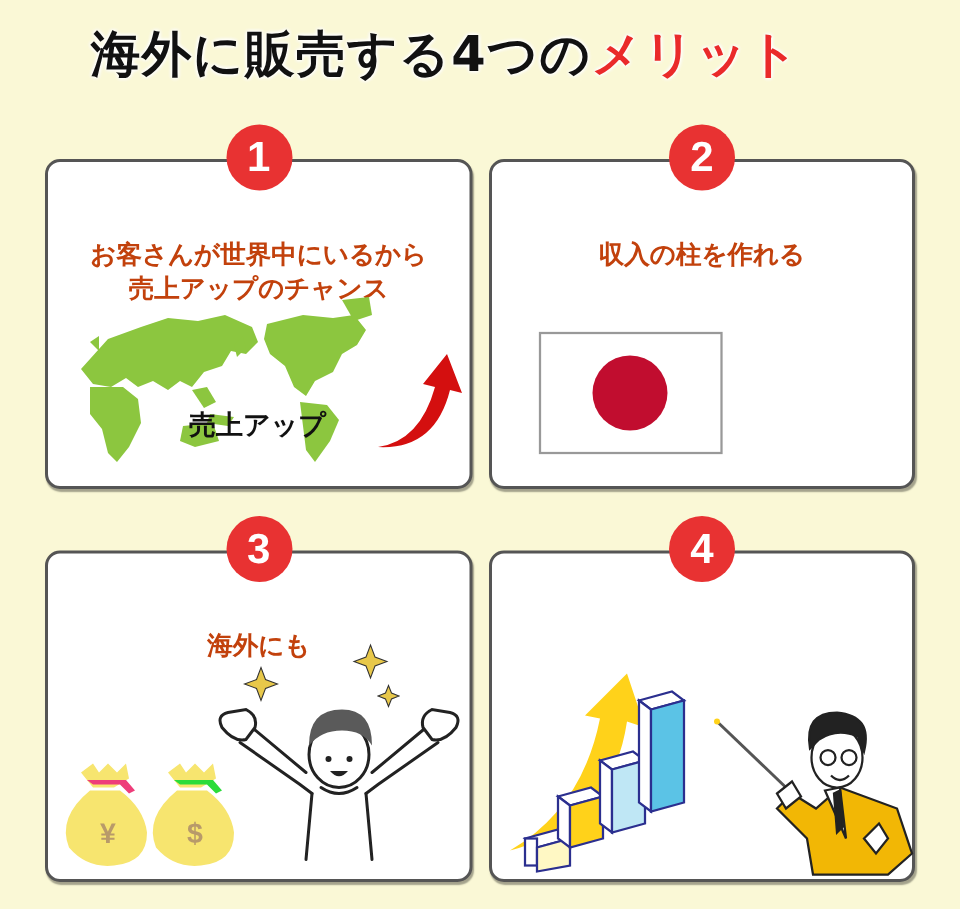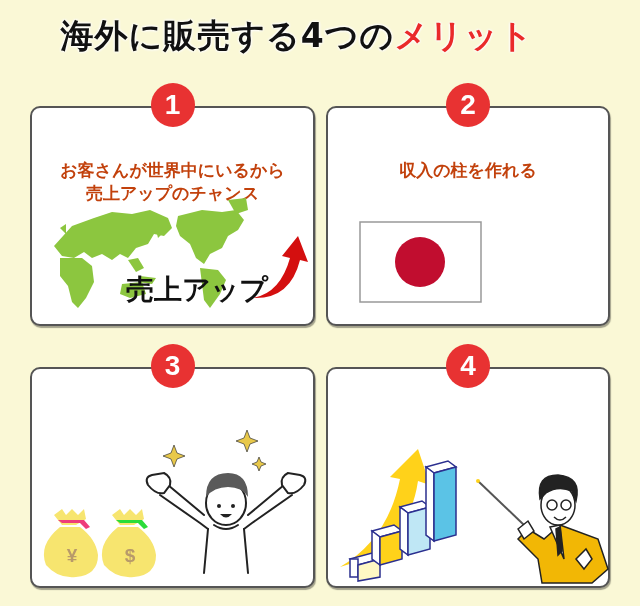--- a/index.html
+++ b/index.html
@@ -52,21 +52,21 @@
       text-align: center;
       font-size: 17px;
       font-weight: bold;
       line-height: 23px;
       color: #c2410c;
       margin-top: 17px;
     }
     .art { position: absolute; left: 0; top: 0; }
     .label-big {
       position: absolute;
-      font-size: 28px;
+      font-size: 18px;
       font-weight: bold;
       color: #111;
     }
   </style>
 </head>
 <body>
 
 <div class="title">
   <span>海外に販売する4つの</span><span class="accent">メリット</span>
 </div>
@@ -112,20 +112,21 @@
   </div>
   <svg class="art" width="284" height="220">
     <rect x="32" y="114" width="121" height="80" fill="#fff" stroke="#999" stroke-width="1.5"></rect>
     <circle cx="92" cy="154" r="25" fill="#c10d2f"></circle>
   </svg>
 </div>
 
 <div class="card c3">
   <div class="badge">3</div>
   <div class="heading">
+    <div>海外にも</div>
   </div>
   <svg class="art" width="285" height="221">
 
     <g>
       <path d="M22 146 L30 140 L34 146 L40 140 L46 146 L52 140 L54 150 L44 156 L30 156 Z" fill="#f7e56f"></path>
       <path d="M28 158 Q6 176 14 196 Q26 210 44 208 Q66 206 66 186 Q64 170 48 158 Z" fill="#f7e56f"></path>
       <path d="M26 151 L52 151 L58 158 L54 160 L48 154 L30 154 Z" fill="#ee3d7a"></path>
       <text x="40" y="193" font-size="19" font-weight="bold" fill="#b89a6a" text-anchor="middle" font-family="Liberation Sans, sans-serif">¥</text>
     </g>
 

